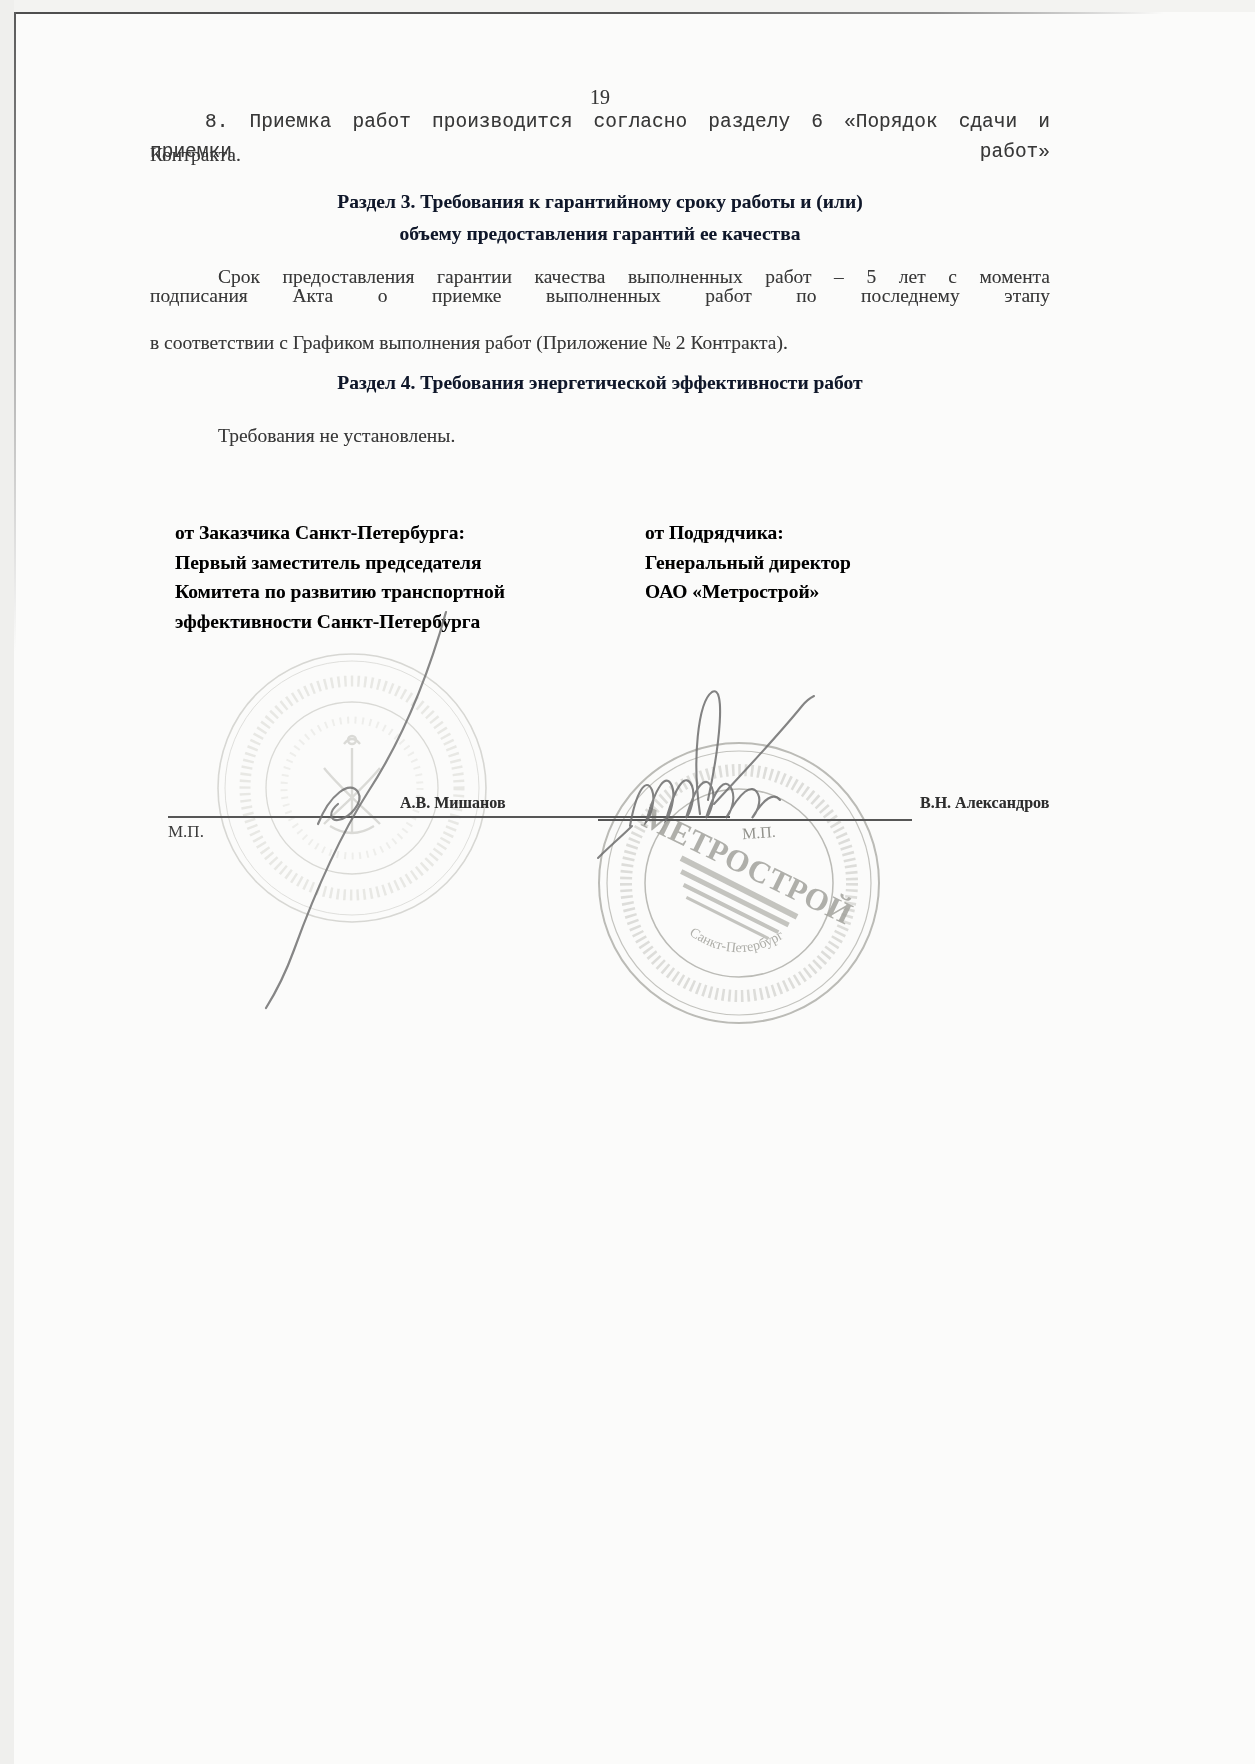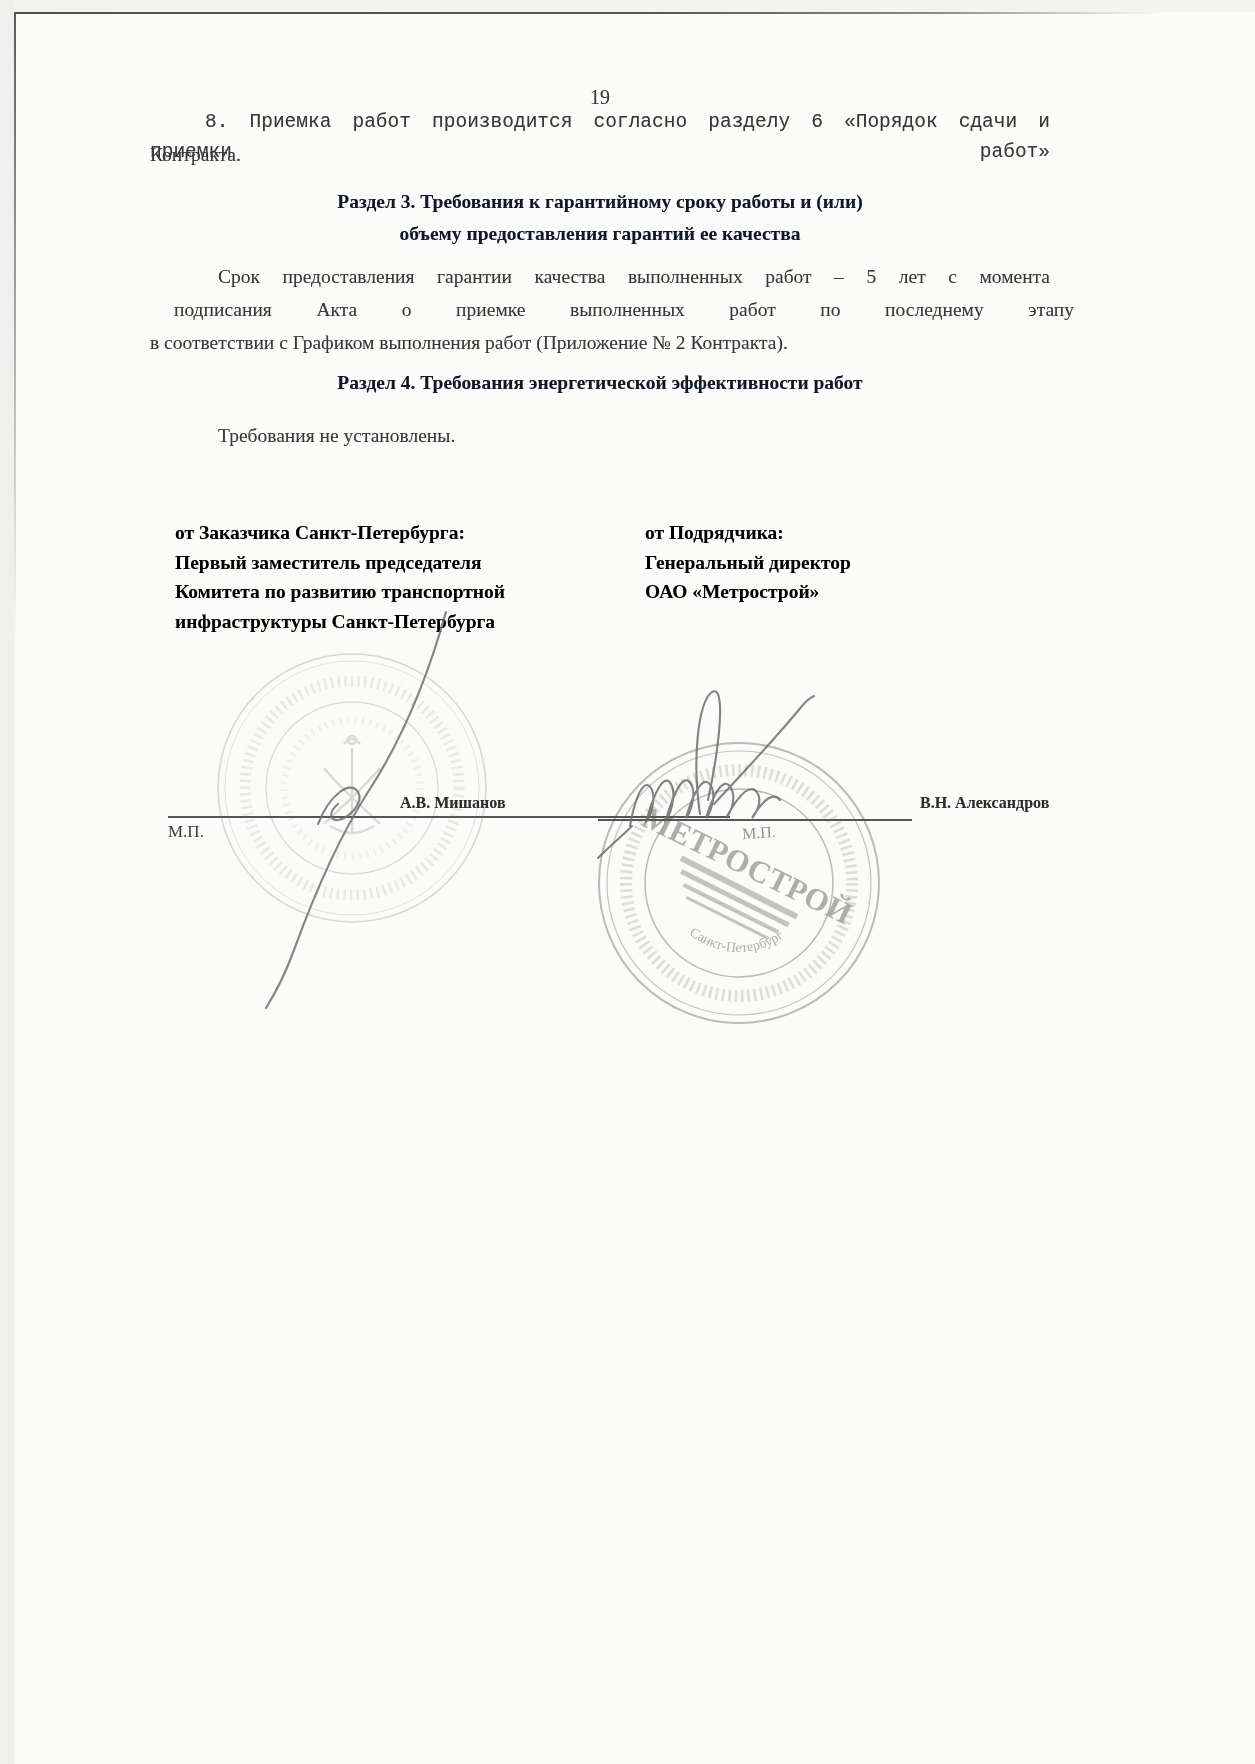--- a/index.html
+++ b/index.html
@@ -43,32 +43,32 @@
 
   <div class="txt pgnum" style="top:82px;">19</div>
 
   <div class="txt just" style="top:107px;text-indent:55px;font-family:Liberation Mono, monospace;">8. Приемка работ производится согласно разделу 6 «Порядок сдачи и приемки работ»</div>
   <div class="txt" style="top:140px;">Контракта.</div>
 
   <div class="txt center bold" style="top:187px;">Раздел 3. Требования к гарантийному сроку работы и (или)</div>
   <div class="txt center bold" style="top:219px;">объему предоставления гарантий ее качества</div>
 
   <div class="txt just" style="top:262px;text-indent:68px;">Срок предоставления гарантии качества выполненных работ – 5 лет с момента</div>
-  <div class="txt just" style="top:295px;margin-left:24px;">подписания Акта о приемке выполненных работ по последнему этапу</div>
+  <div class="txt just" style="top:281px;">подписания Акта о приемке выполненных работ по последнему этапу</div>
   <div class="txt" style="top:328px;">в соответствии с Графиком выполнения работ (Приложение № 2 Контракта).</div>
 
   <div class="txt center bold" style="top:368px;">Раздел 4. Требования энергетической эффективности работ</div>
 
   <div class="txt" style="top:421px;text-indent:68px;">Требования не установлены.</div>
 
   <div class="sigblock" style="left:175px;top:518px;">
     <div>от Заказчика Санкт-Петербурга:</div>
     <div>Первый заместитель председателя</div>
     <div>Комитета по развитию транспортной</div>
-    <div>инфраструктуры Санкт-Петербурга</div>
+    <div>эффективности Санкт-Петербурга</div>
   </div>
 
   <div class="sigblock" style="left:645px;top:518px;">
     <div>от Подрядчика:</div>
     <div>Генеральный директор</div>
     <div>ОАО «Метрострой»</div>
   </div>
 
   <svg class="stamp" style="left:212px;top:648px;width:280px;height:280px;opacity:.9;" viewBox="0 0 280 280">
     <circle cx="140" cy="140" r="134" fill="none" stroke="#c9c9c4" stroke-width="1.6" opacity=".8"></circle>

